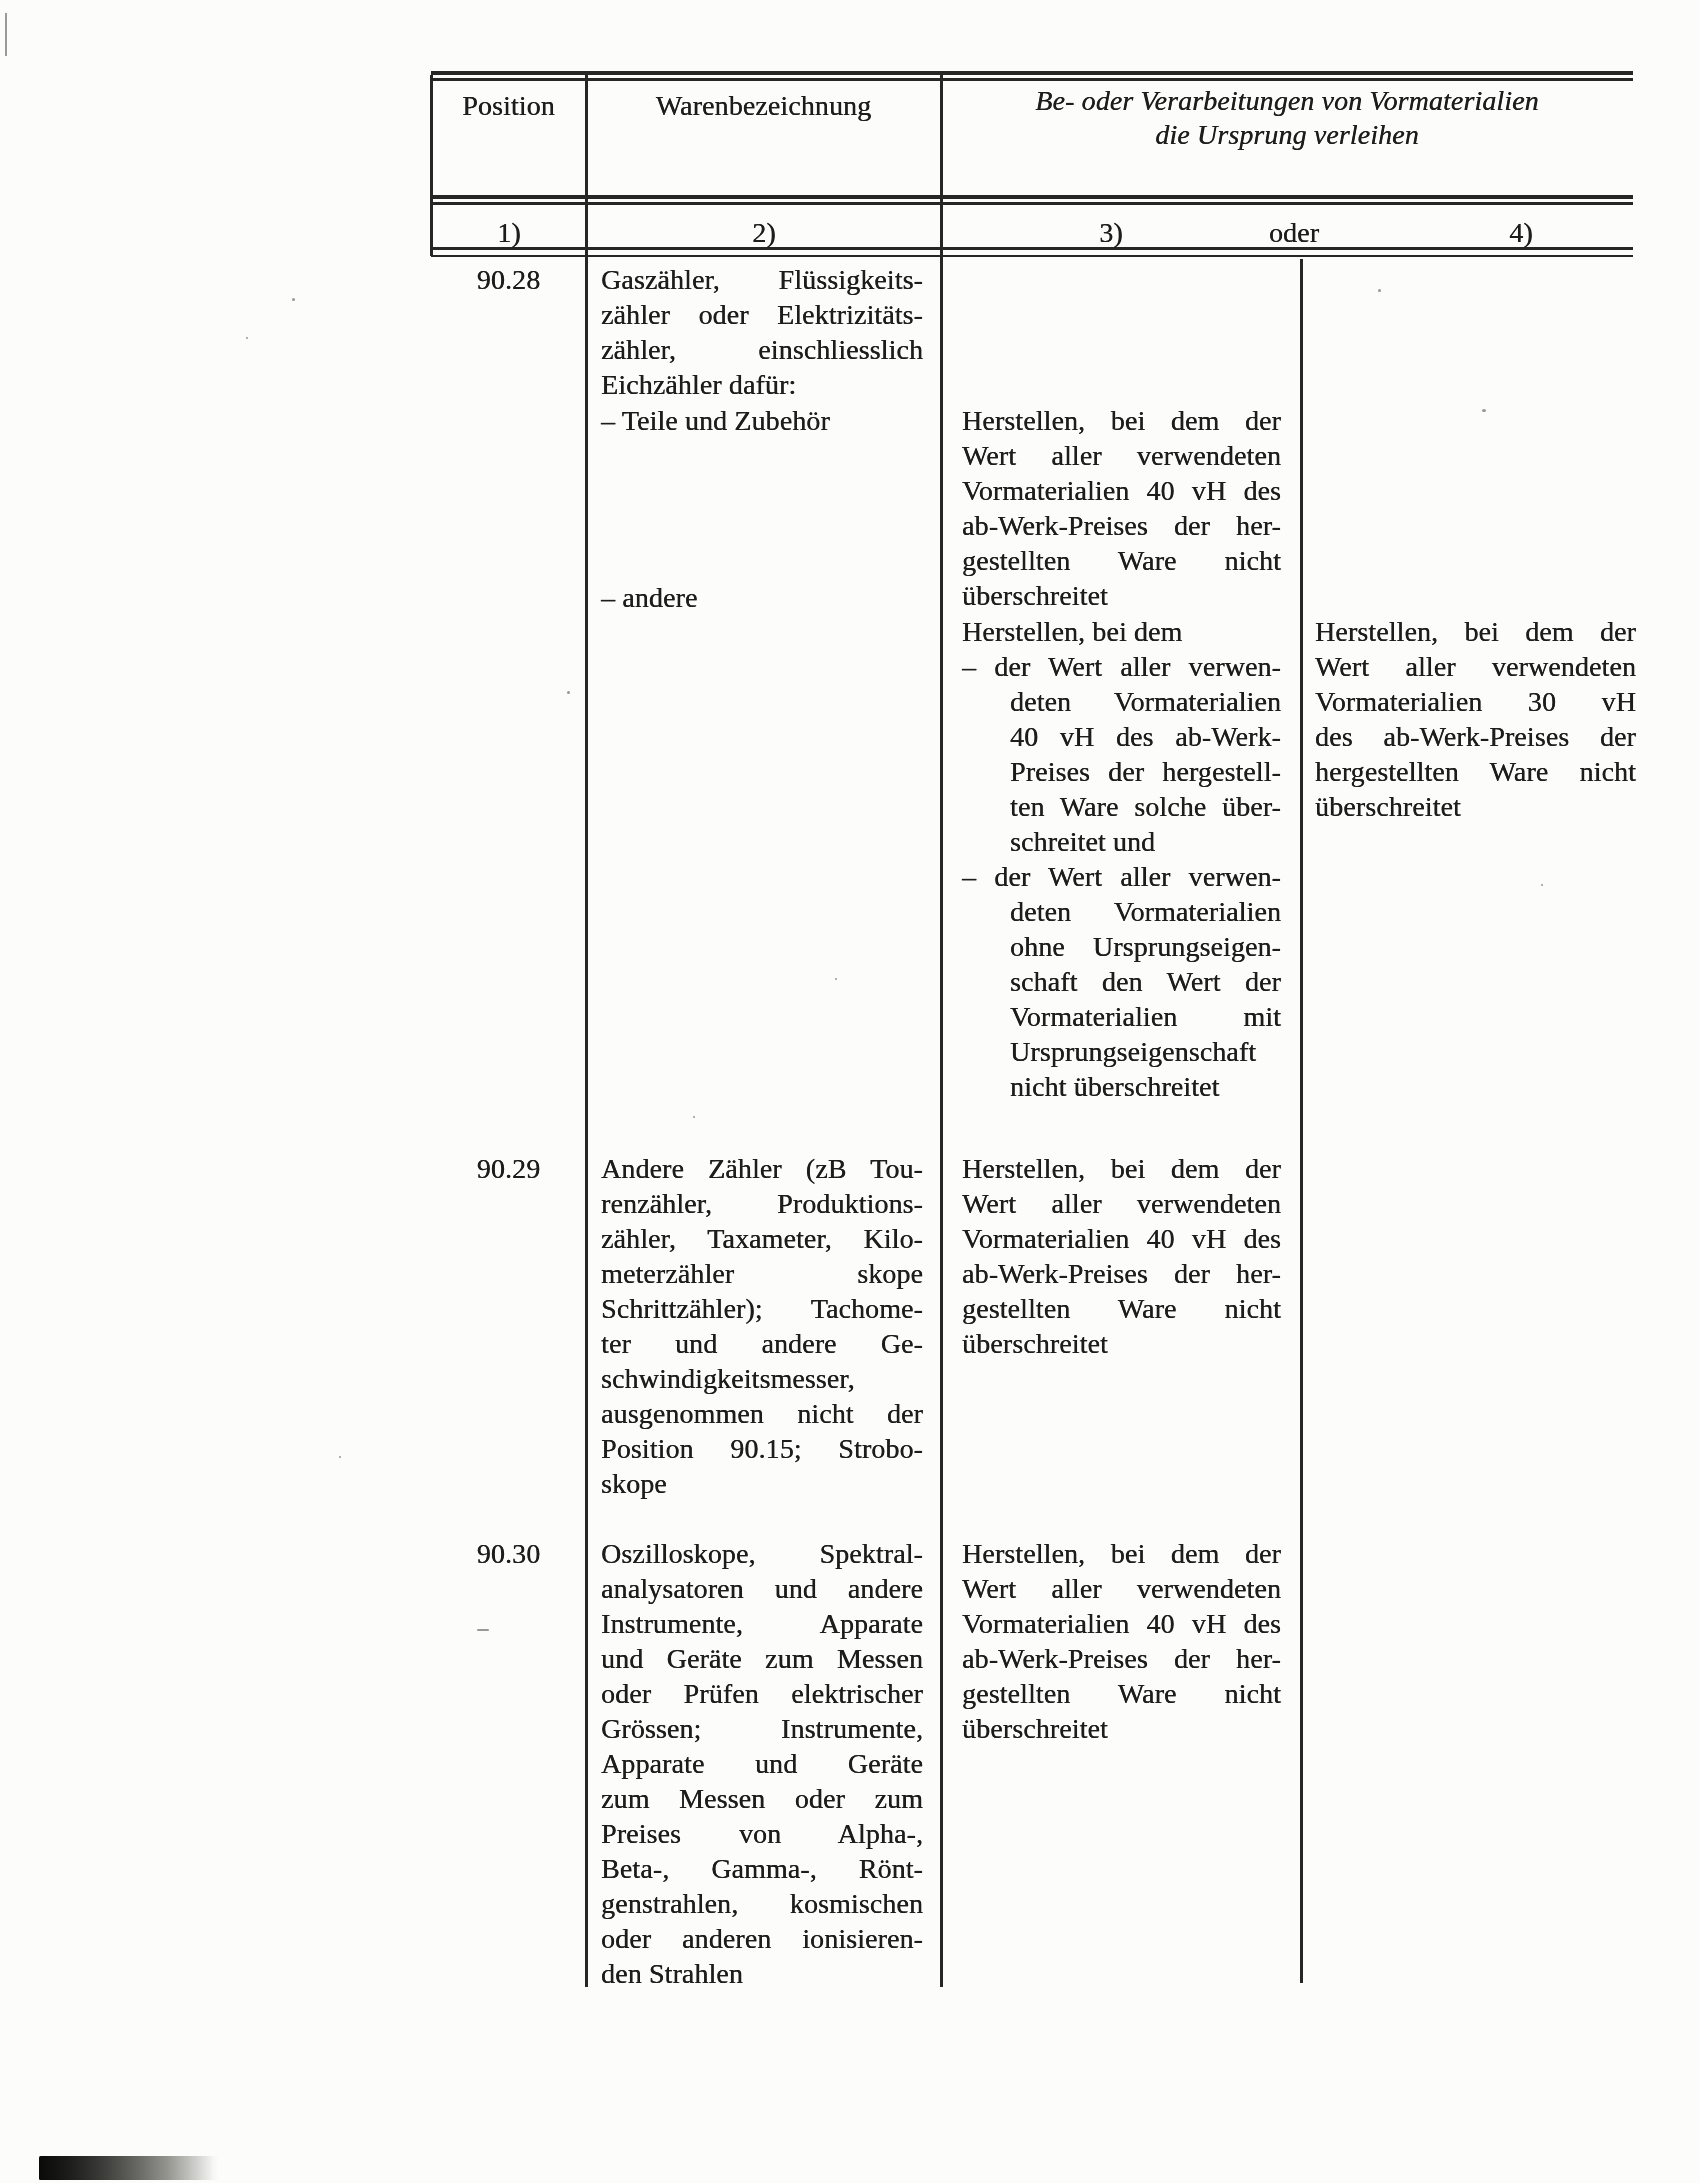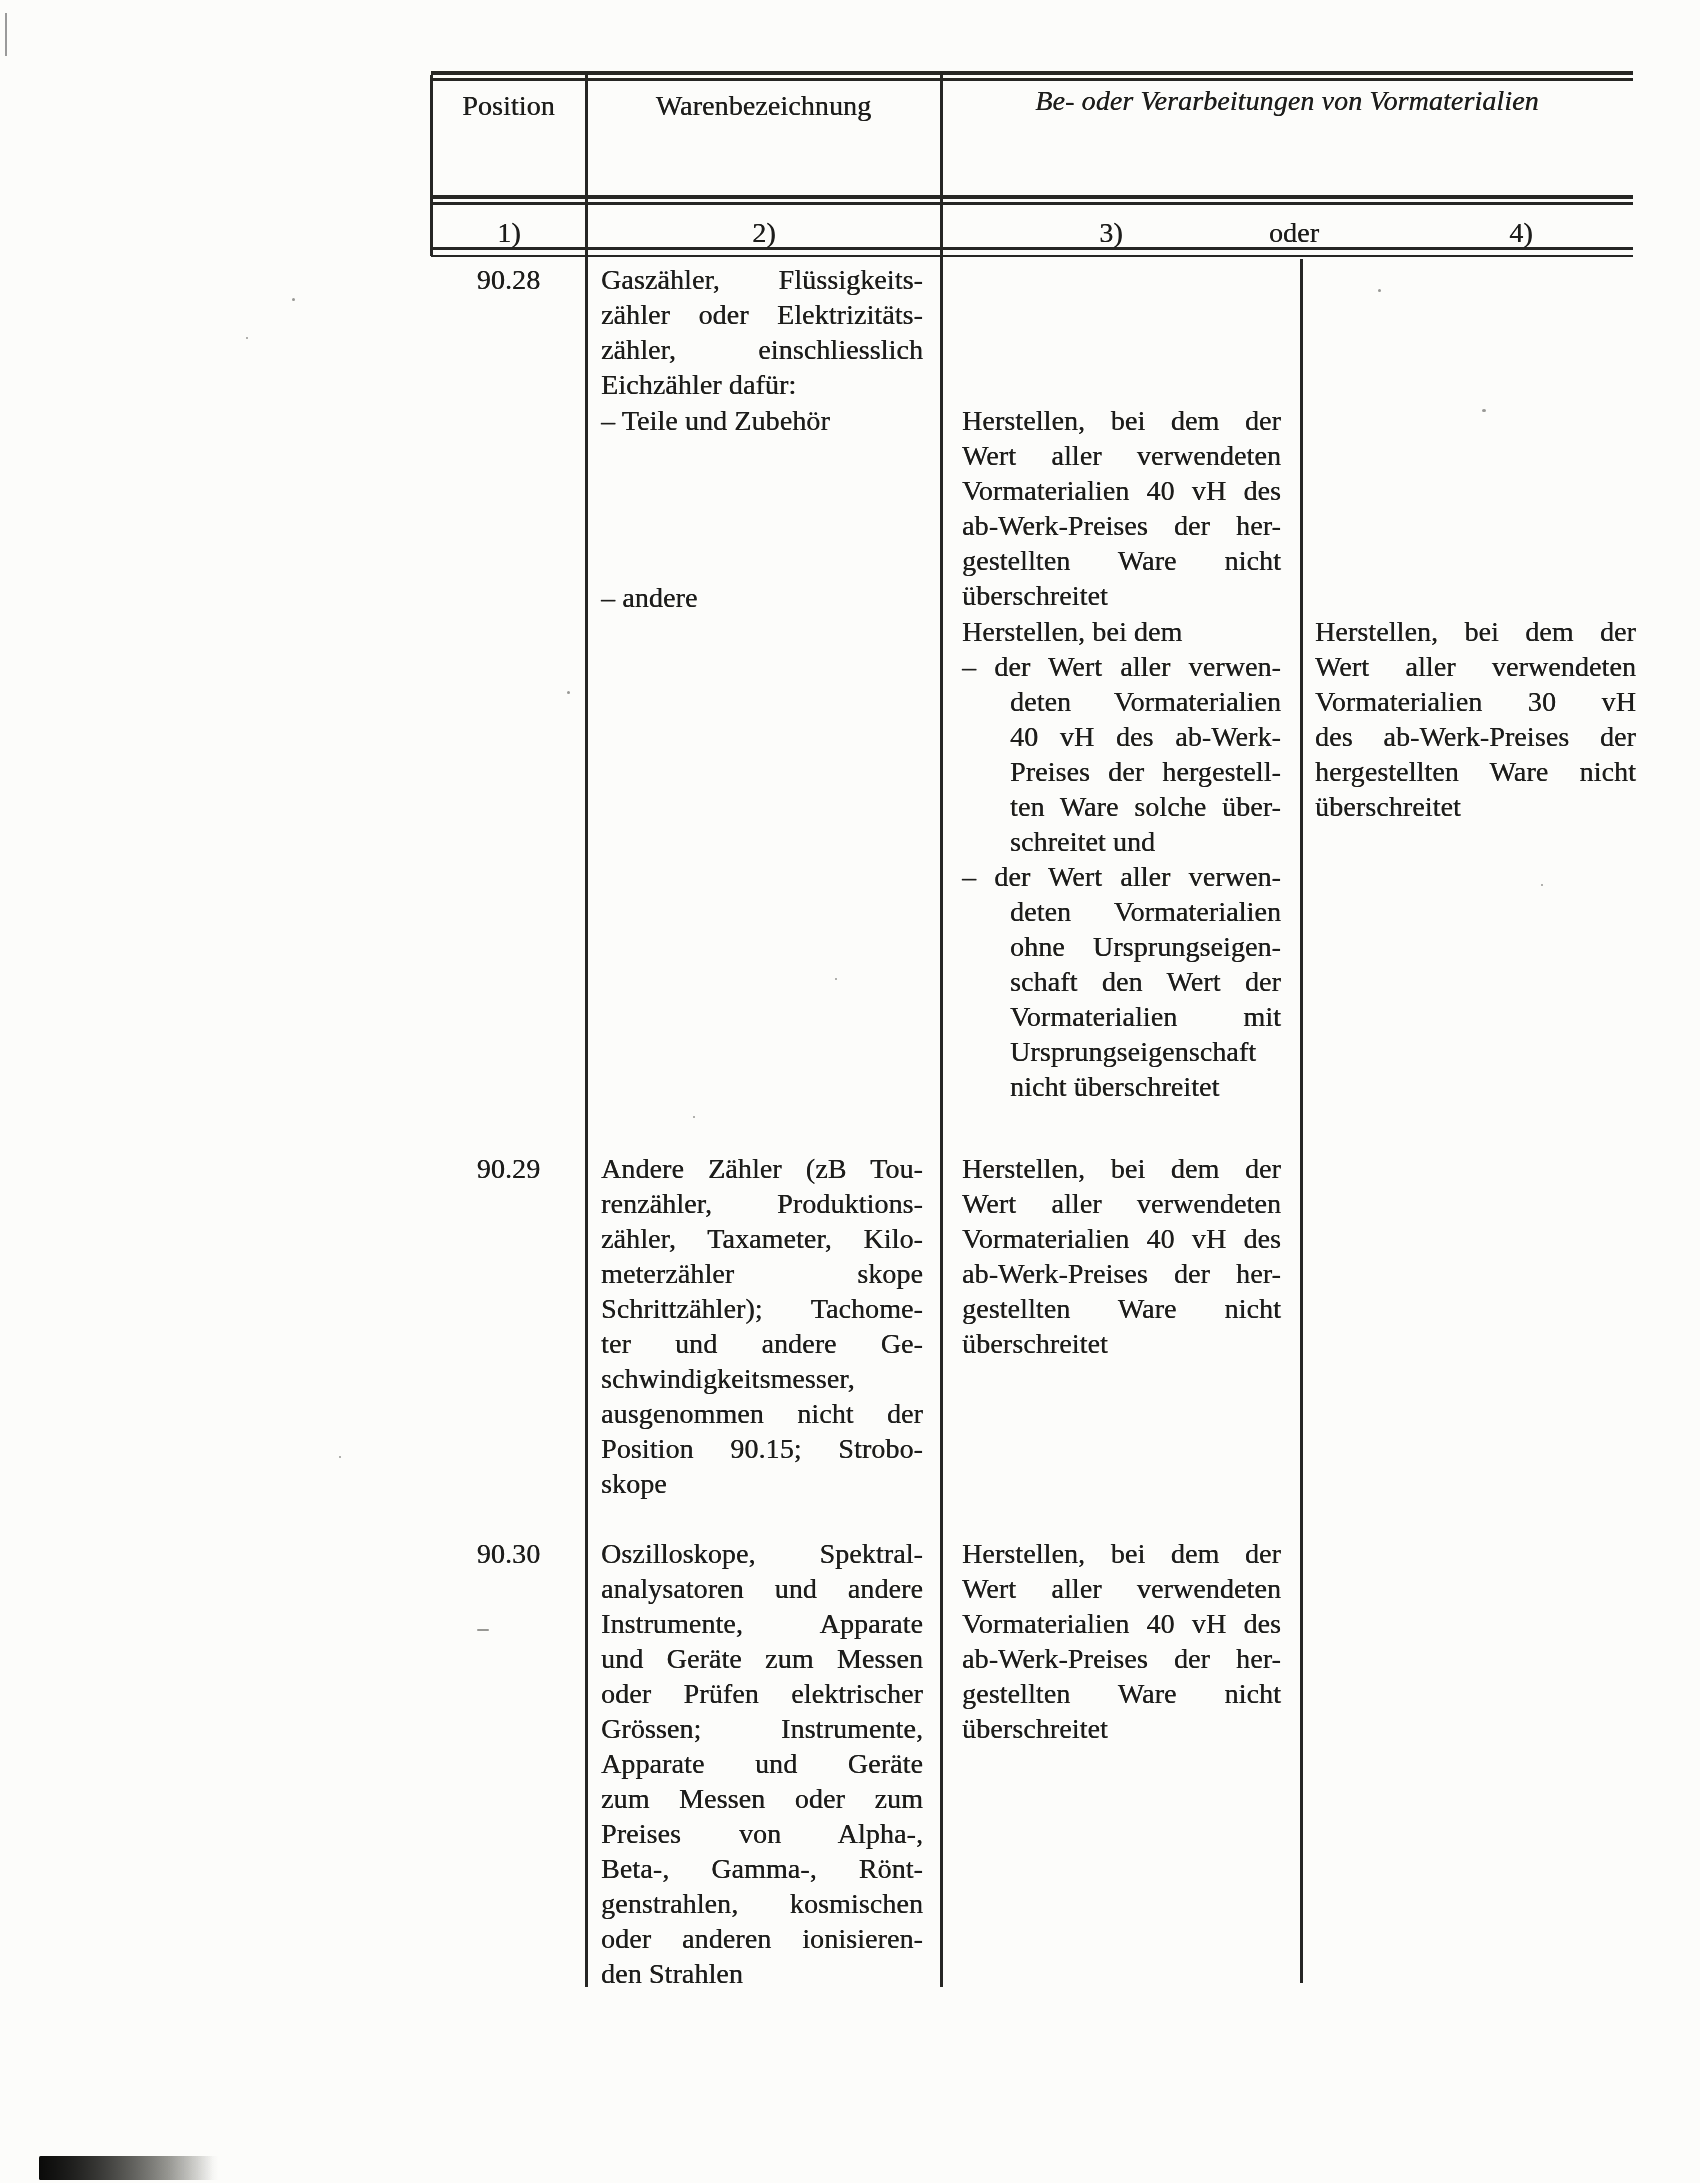--- a/index.html
+++ b/index.html
@@ -86,20 +86,21 @@
 
     <div class="vline v-left"></div>
     <div class="vline v1"></div>
     <div class="vline v2"></div>
     <div class="vline v3"></div>
 
     <div class="hcell hc1">Position</div>
     <div class="hcell hc2">Warenbezeichnung</div>
     <div class="hcell hc34">
         <div class="line">Be- oder Verarbeitungen von Vormaterialien</div>
+        <div class="line">die Ursprung verleihen</div>
       </div>
 
     <span class="sub s1">1)</span>
     <span class="sub s2">2)</span>
     <span class="sub s3">3)</span>
     <span class="sub soder">oder</span>
     <span class="sub s4">4)</span>
 
     <div class="blk c1 t352">90.28</div>
     <div class="blk c2 t352">

